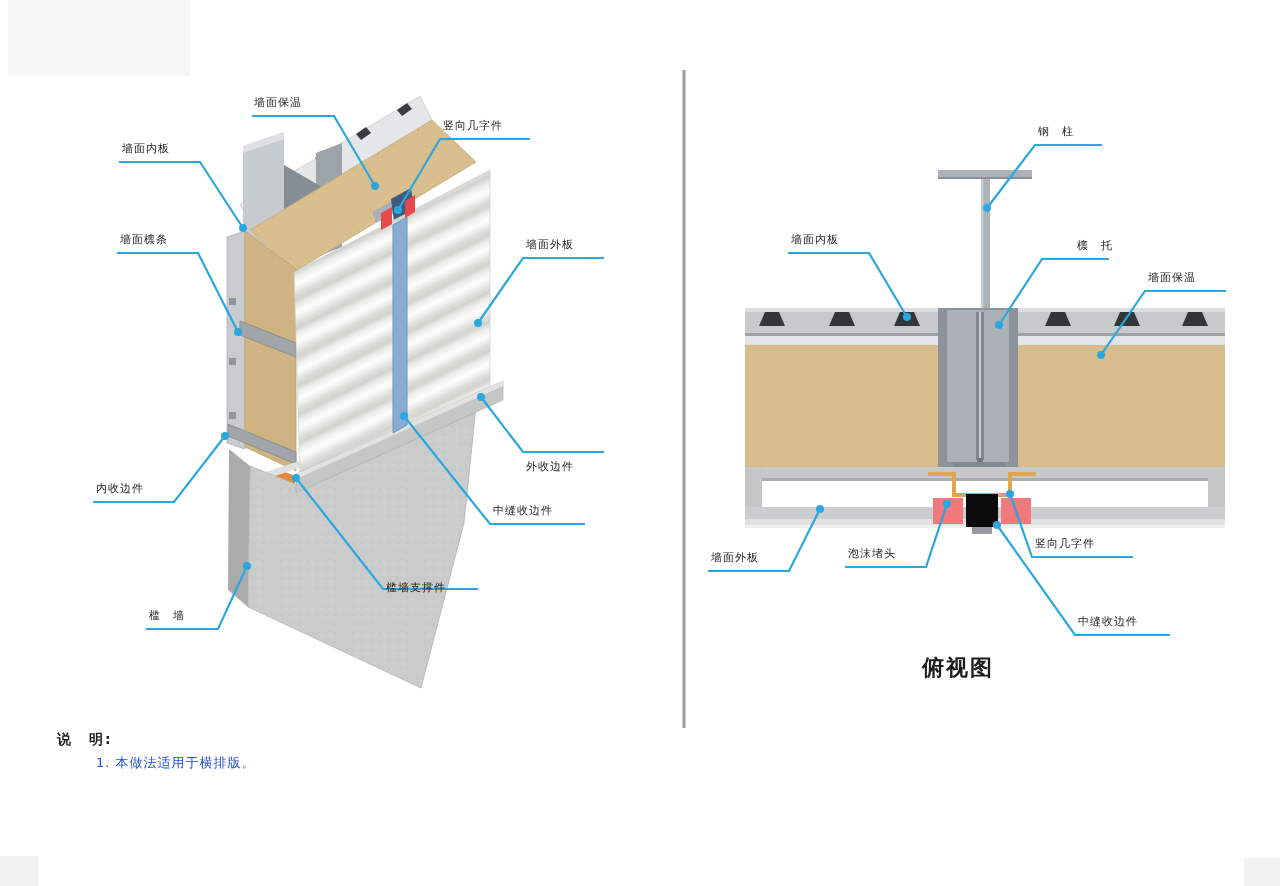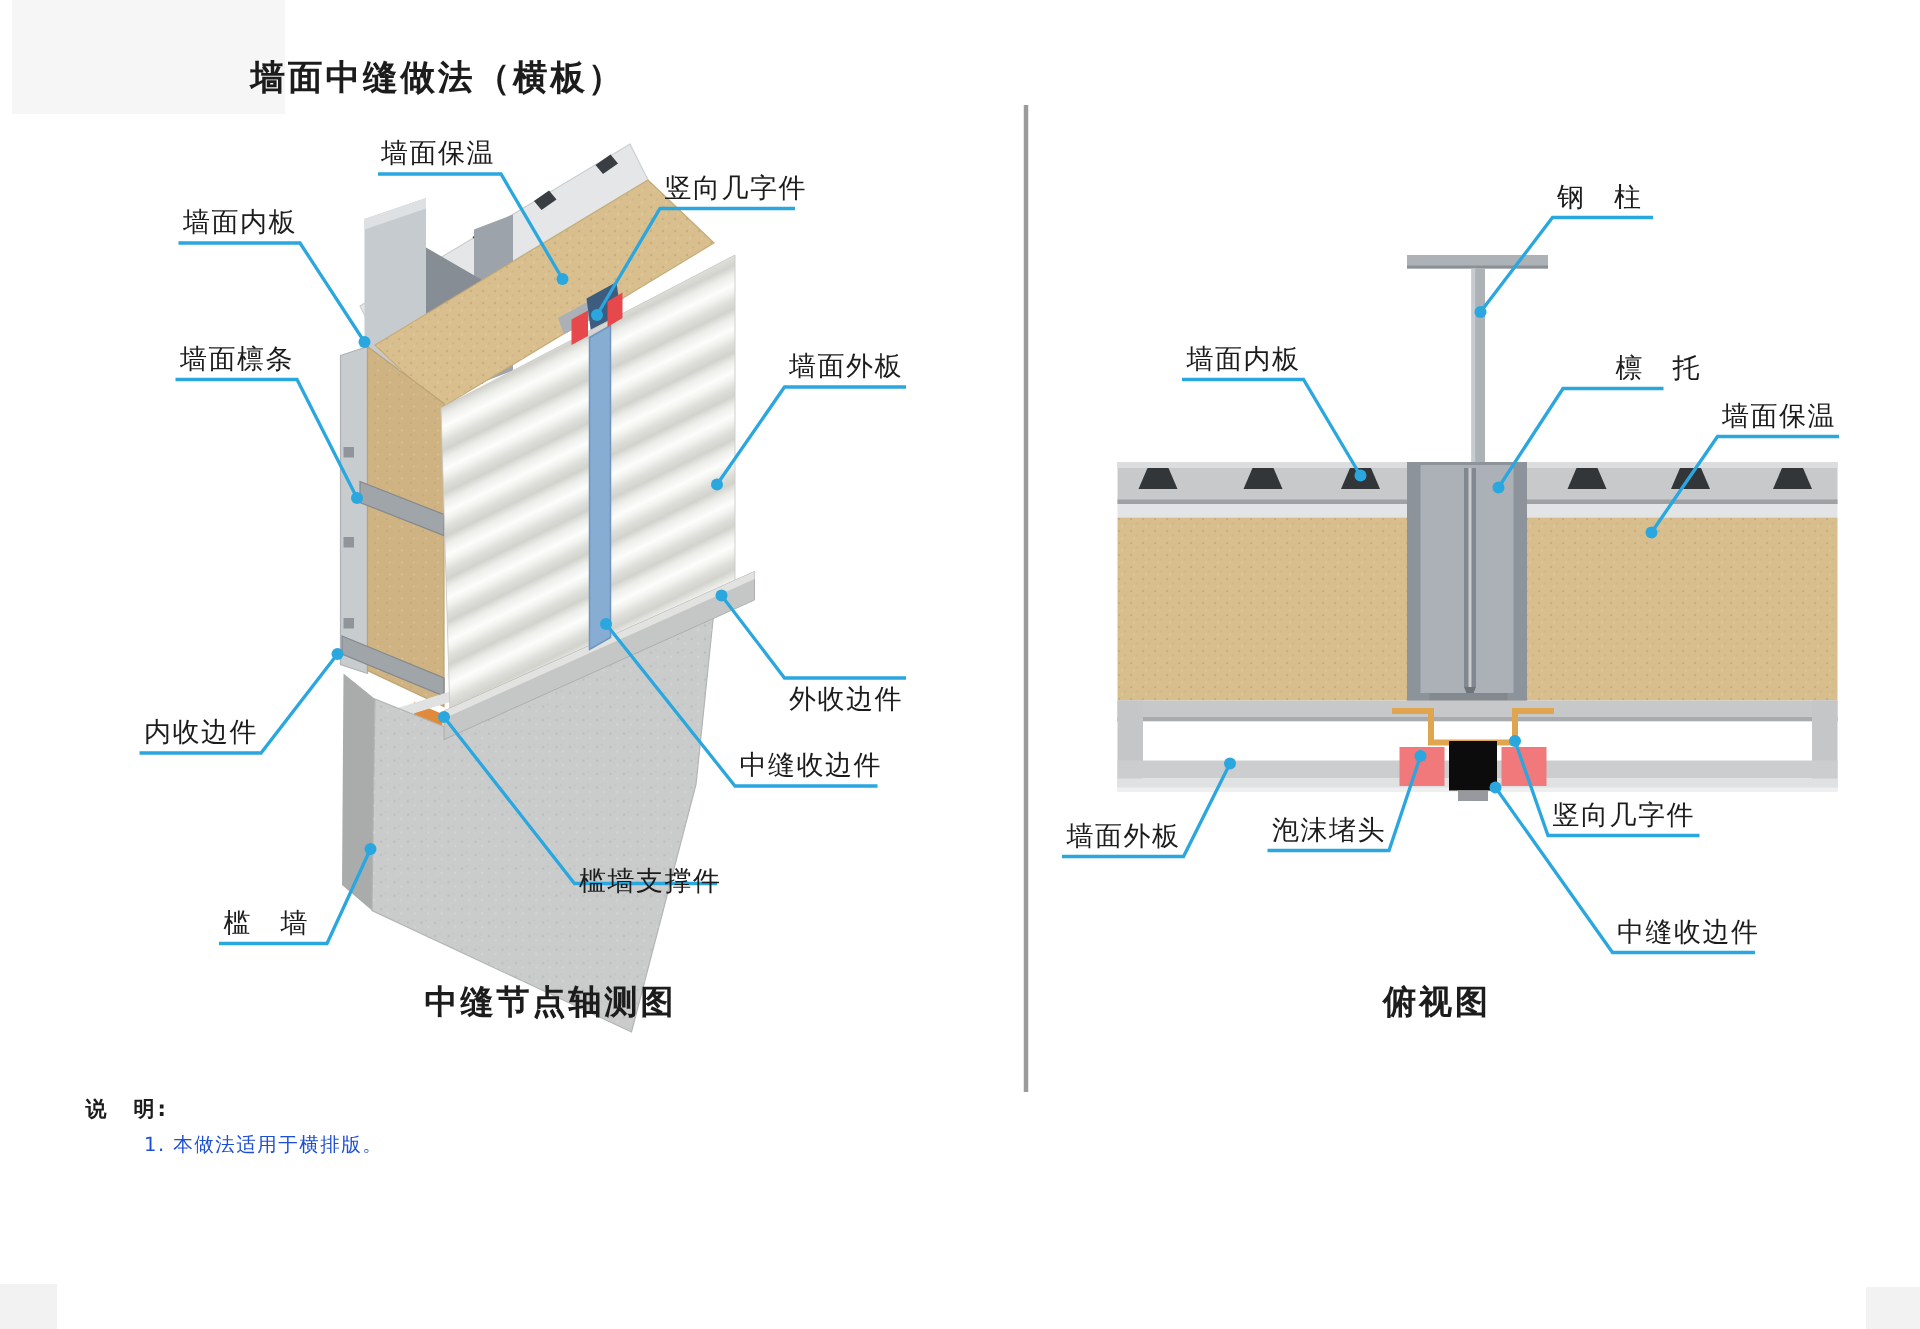--- a/index.html
+++ b/index.html
@@ -1,21 +1,21 @@
 <!DOCTYPE html>
 <html><head>
 <meta charset="utf-8">
 <style>
   html,body{margin:0;padding:0;background:#ffffff;}
   .stage{position:relative;width:1280px;height:886px;background:#ffffff;overflow:hidden;
          font-family:"DejaVu Sans","Liberation Sans",sans-serif;color:#1c1c1c;}
   .wm{position:absolute;background:#f6f6f6;}
   .title{position:absolute;left:167px;top:36px;font-size:23px;font-weight:bold;
          letter-spacing:2px;white-space:nowrap;}
-  .lbl{position:absolute;font-size:18px;letter-spacing:1px;white-space:nowrap;line-height:20px;}
+  .lbl{position:absolute;font-size:11px;letter-spacing:1px;white-space:nowrap;line-height:20px;}
   .cap{position:absolute;font-size:22px;font-weight:bold;letter-spacing:2px;white-space:nowrap;}
   .notes-head{position:absolute;left:57px;top:731px;font-size:14px;font-weight:bold;
               letter-spacing:2px;white-space:nowrap;}
   .notes-item{position:absolute;left:96px;top:754px;font-size:13px;color:#1d4ed8;
               letter-spacing:1px;white-space:nowrap;}
   svg{position:absolute;left:0;top:0;}
 </style>
 </head>
 <body>
 
@@ -204,33 +204,31 @@
         <circle cx="999" cy="325" r="4"></circle>
           <circle cx="1101" cy="355" r="4"></circle>
         <circle cx="820" cy="509" r="4"></circle>
           <circle cx="947" cy="504" r="4"></circle>
         <circle cx="1010" cy="494" r="4"></circle>
           <circle cx="997" cy="525" r="4"></circle>
       </g>
     </g>
   </svg>
 
-  <div class="title">墙面中缝做法（横板）</div>
 
   <div class="lbl" style="left:254px;top:93px;">墙面保温</div>
   <div class="lbl" style="left:443px;top:116px;">竖向几字件</div>
   <div class="lbl" style="left:122px;top:139px;">墙面内板</div>
   <div class="lbl" style="left:120px;top:230px;">墙面檩条</div>
   <div class="lbl" style="left:526px;top:235px;">墙面外板</div>
   <div class="lbl" style="left:526px;top:441px;margin-top:16px;">外收边件</div>
   <div class="lbl" style="left:96px;top:479px;text-align:center;">内收边件</div>
   <div class="lbl" style="left:493px;top:501px;">中缝收边件</div>
   <div class="lbl" style="left:386px;top:566px;margin-top:12px;">槛墙支撑件</div>
   <div class="lbl" style="left:149px;top:606px;">槛　墙</div>
-  <div class="cap" style="left:283px;top:653px;">中缝节点轴测图</div>
 
   <div class="lbl" style="left:1038px;top:122px;">钢　柱</div>
   <div class="lbl" style="left:791px;top:230px;">墙面内板</div>
   <div class="lbl" style="left:1077px;top:236px;">檩　托</div>
   <div class="lbl" style="left:1148px;top:268px;">墙面保温</div>
   <div class="lbl" style="left:711px;top:548px;">墙面外板</div>
   <div class="lbl" style="left:848px;top:544px;">泡沫堵头</div>
   <div class="lbl" style="left:1035px;top:534px;">竖向几字件</div>
   <div class="lbl" style="left:1078px;top:612px;">中缝收边件</div>
   <div class="cap" style="left:922px;top:653px;">俯视图</div>

